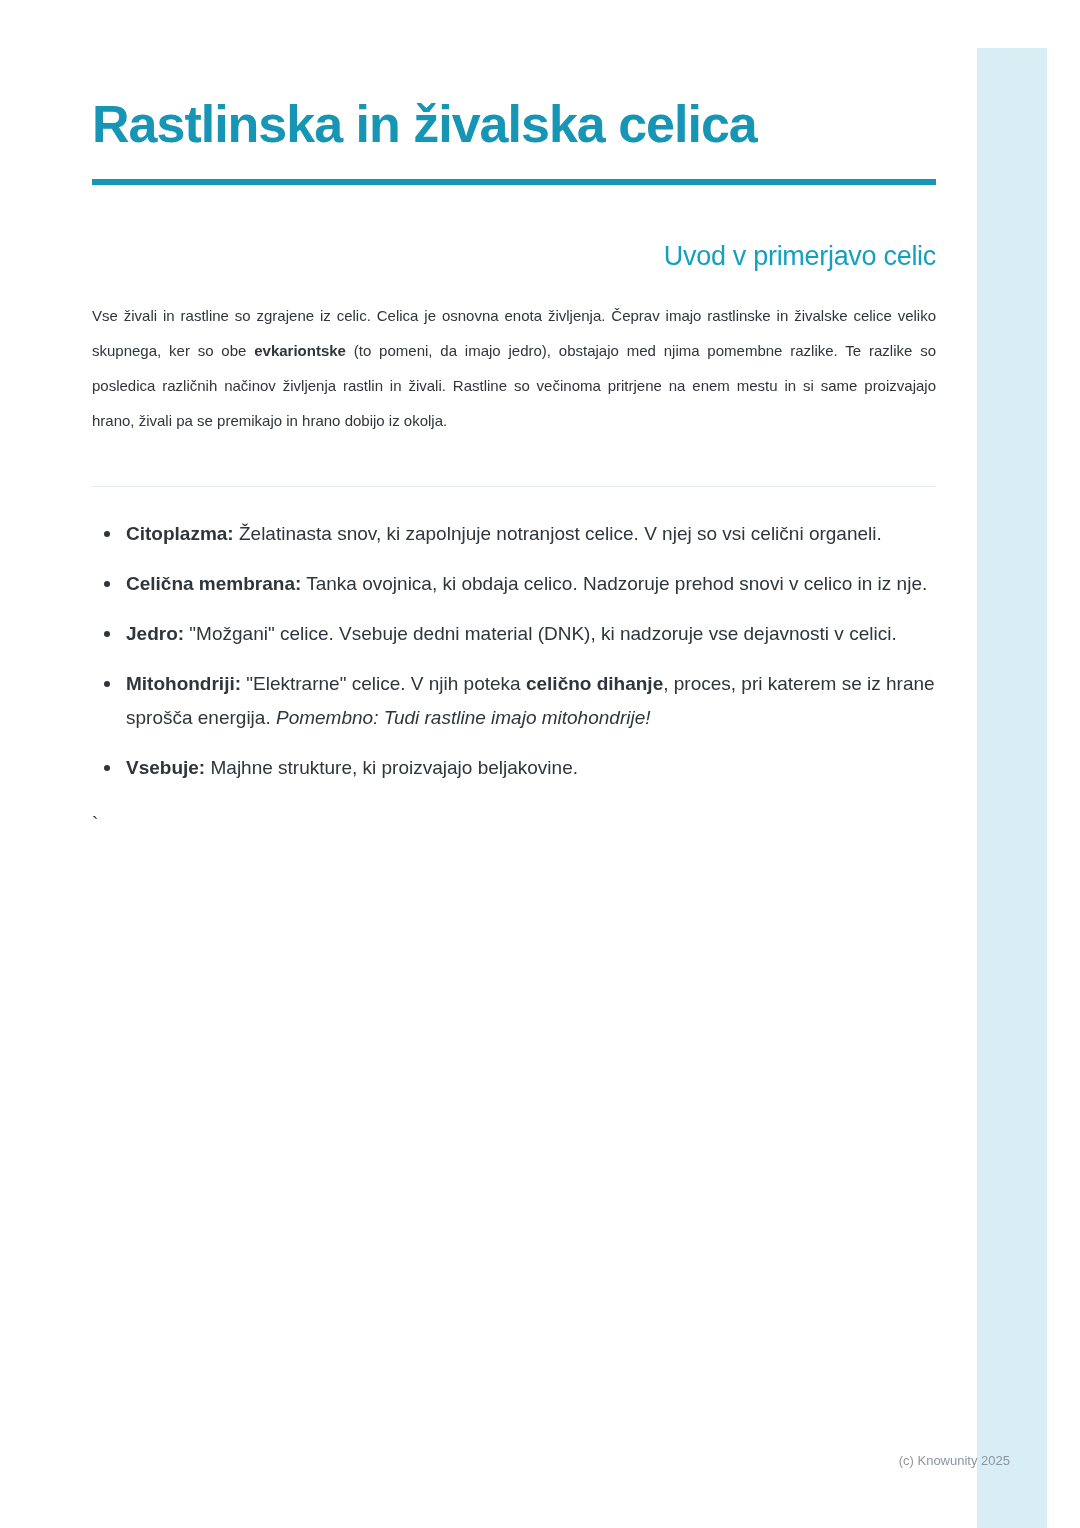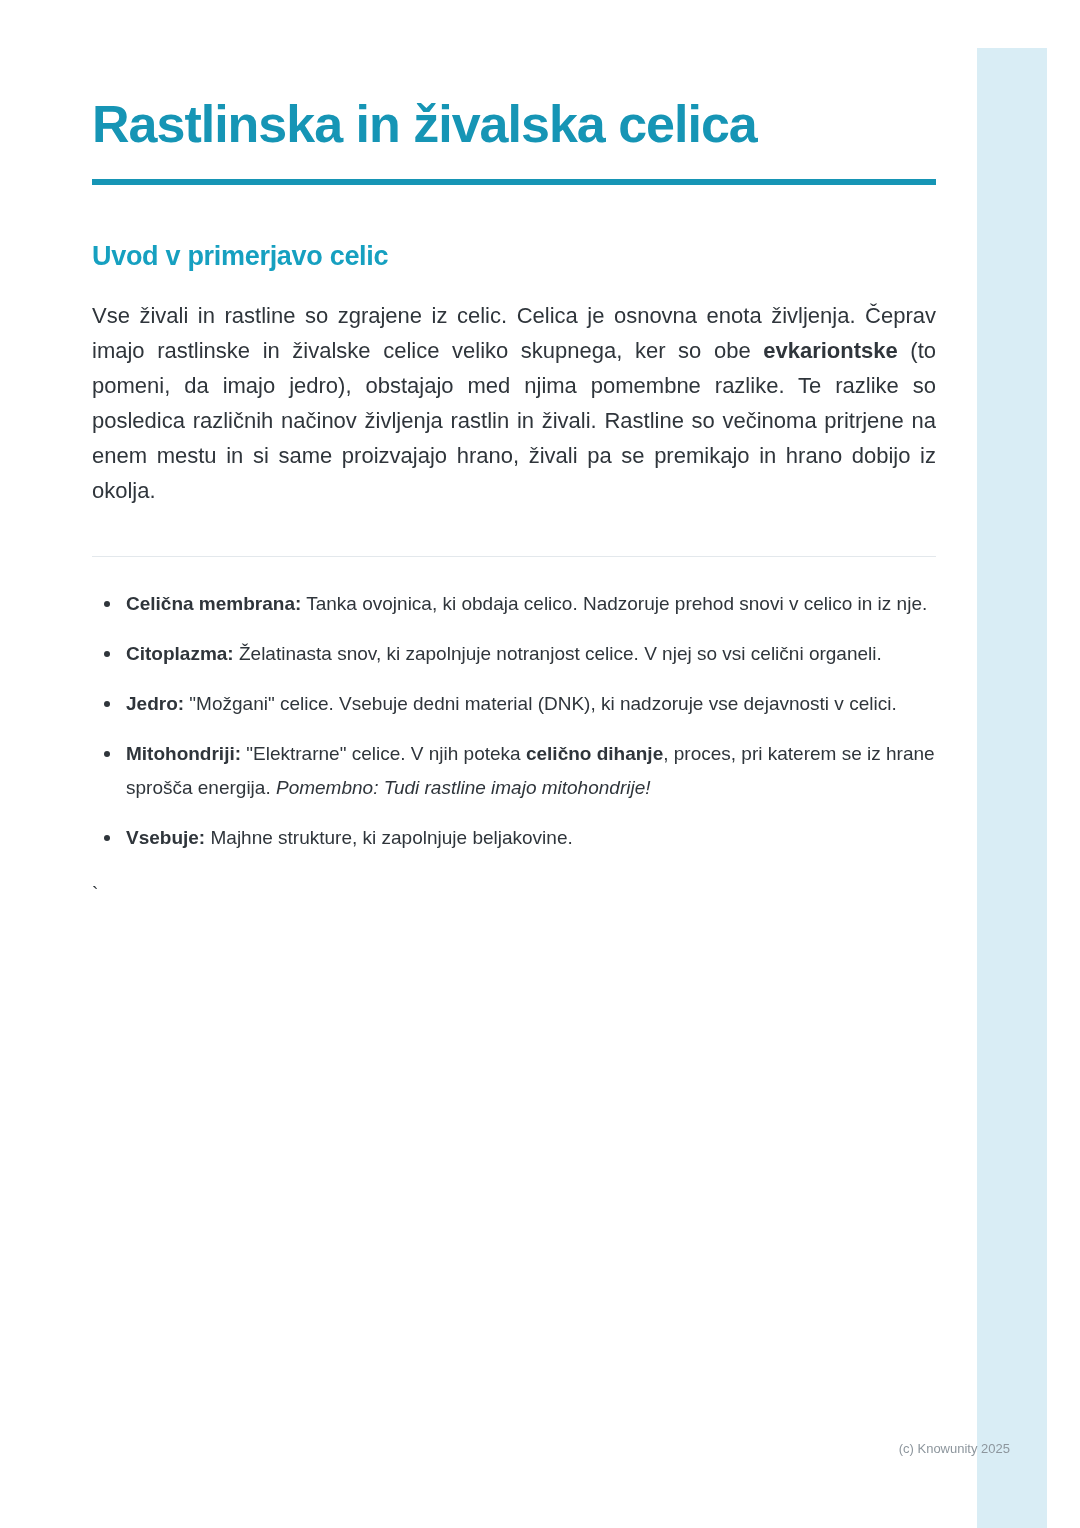--- a/index.html
+++ b/index.html
@@ -38,27 +38,28 @@
   }
   .title-rule {
     margin-top: 26px;
     height: 6px;
     background: #1695b5;
     border: none;
   }
   h2.section-heading {
     margin-top: 56px;
     font-size: 27px;
-    font-weight: 700;
+    font-weight: 400;
     color: #16a0c0;
     letter-spacing: -0.3px;
+    text-align: right;
   }
   p.body-text {
     margin-top: 26px;
-    font-size: 22px;
+    font-size: 15px;
     line-height: 35px;
     text-align: justify;
     color: #2f353b;
   }
   .section-divider {
     margin-top: 48px;
     height: 1px;
     background: #e3e8ec;
     border: none;
   }
@@ -86,21 +87,21 @@
   .b { font-weight: 700; }
   .i { font-style: italic; }
   .stray-char {
     margin-top: 28px;
     font-size: 19px;
     color: #2f353b;
   }
   .footer-note {
     position: absolute;
     right: 70px;
-    bottom: 72px;
+    bottom: 60px;
     font-size: 13px;
     color: #8d969d;
   }
 </style>
 </head>
 <body>
 
 <div class="page">
   <div class="side-stripe"></div>
 
@@ -110,37 +111,37 @@
 
     <h2 class="section-heading">Uvod v primerjavo celic</h2>
     <p class="body-text"><span>Vse živali in rastline so zgrajene iz celic. Celica je osnovna enota življenja. Čeprav imajo rastlinske in živalske celice veliko skupnega, ker so obe </span><span class="b">evkariontske</span><span> (to pomeni, da imajo jedro), obstajajo med njima pomembne razlike. Te razlike so posledica različnih načinov življenja rastlin in živali. Rastline so večinoma pritrjene na enem mestu in si same proizvajajo hrano, živali pa se premikajo in hrano dobijo iz okolja.</span></p>
 
     <div class="section-divider"></div>
 
 
     <ul class="organelle-list">
       <li>
         <span class="dot"></span>
-        <span><span class="b">Celična membrana:</span><span> Tanka ovojnica, ki obdaja celico. Nadzoruje prehod snovi v celico in iz nje.</span></span>
+        <span><span class="b">Citoplazma:</span><span> Želatinasta snov, ki zapolnjuje notranjost celice. V njej so vsi celični organeli.</span></span>
       </li>
       <li>
         <span class="dot"></span>
-        <span><span class="b">Citoplazma:</span><span> Želatinasta snov, ki zapolnjuje notranjost celice. V njej so vsi celični organeli.</span></span>
+        <span><span class="b">Celična membrana:</span><span> Tanka ovojnica, ki obdaja celico. Nadzoruje prehod snovi v celico in iz nje.</span></span>
       </li>
       <li>
         <span class="dot"></span>
         <span><span class="b">Jedro:</span><span> "Možgani" celice. Vsebuje dedni material (DNK), ki nadzoruje vse dejavnosti v celici.</span></span>
       </li>
       <li>
         <span class="dot"></span>
         <span><span class="b">Mitohondriji:</span><span> "Elektrarne" celice. V njih poteka </span><span class="b">celično dihanje</span><span>, proces, pri katerem se iz hrane sprošča energija. </span><span class="i">Pomembno: Tudi rastline imajo mitohondrije!</span></span>
       </li>
       <li>
         <span class="dot"></span>
-        <span><span class="b">Vsebuje:</span><span> Majhne strukture, ki zapolnjuje beljakovine.</span></span>
+        <span><span class="b">Vsebuje:</span><span> Majhne strukture, ki proizvajajo beljakovine.</span></span>
       </li>
     </ul>
 
     <div class="stray-char">`</div>
   </div>
 
   <div class="footer-note">(c) Knowunity 2025</div>
 </div>
 
 </body></html>

